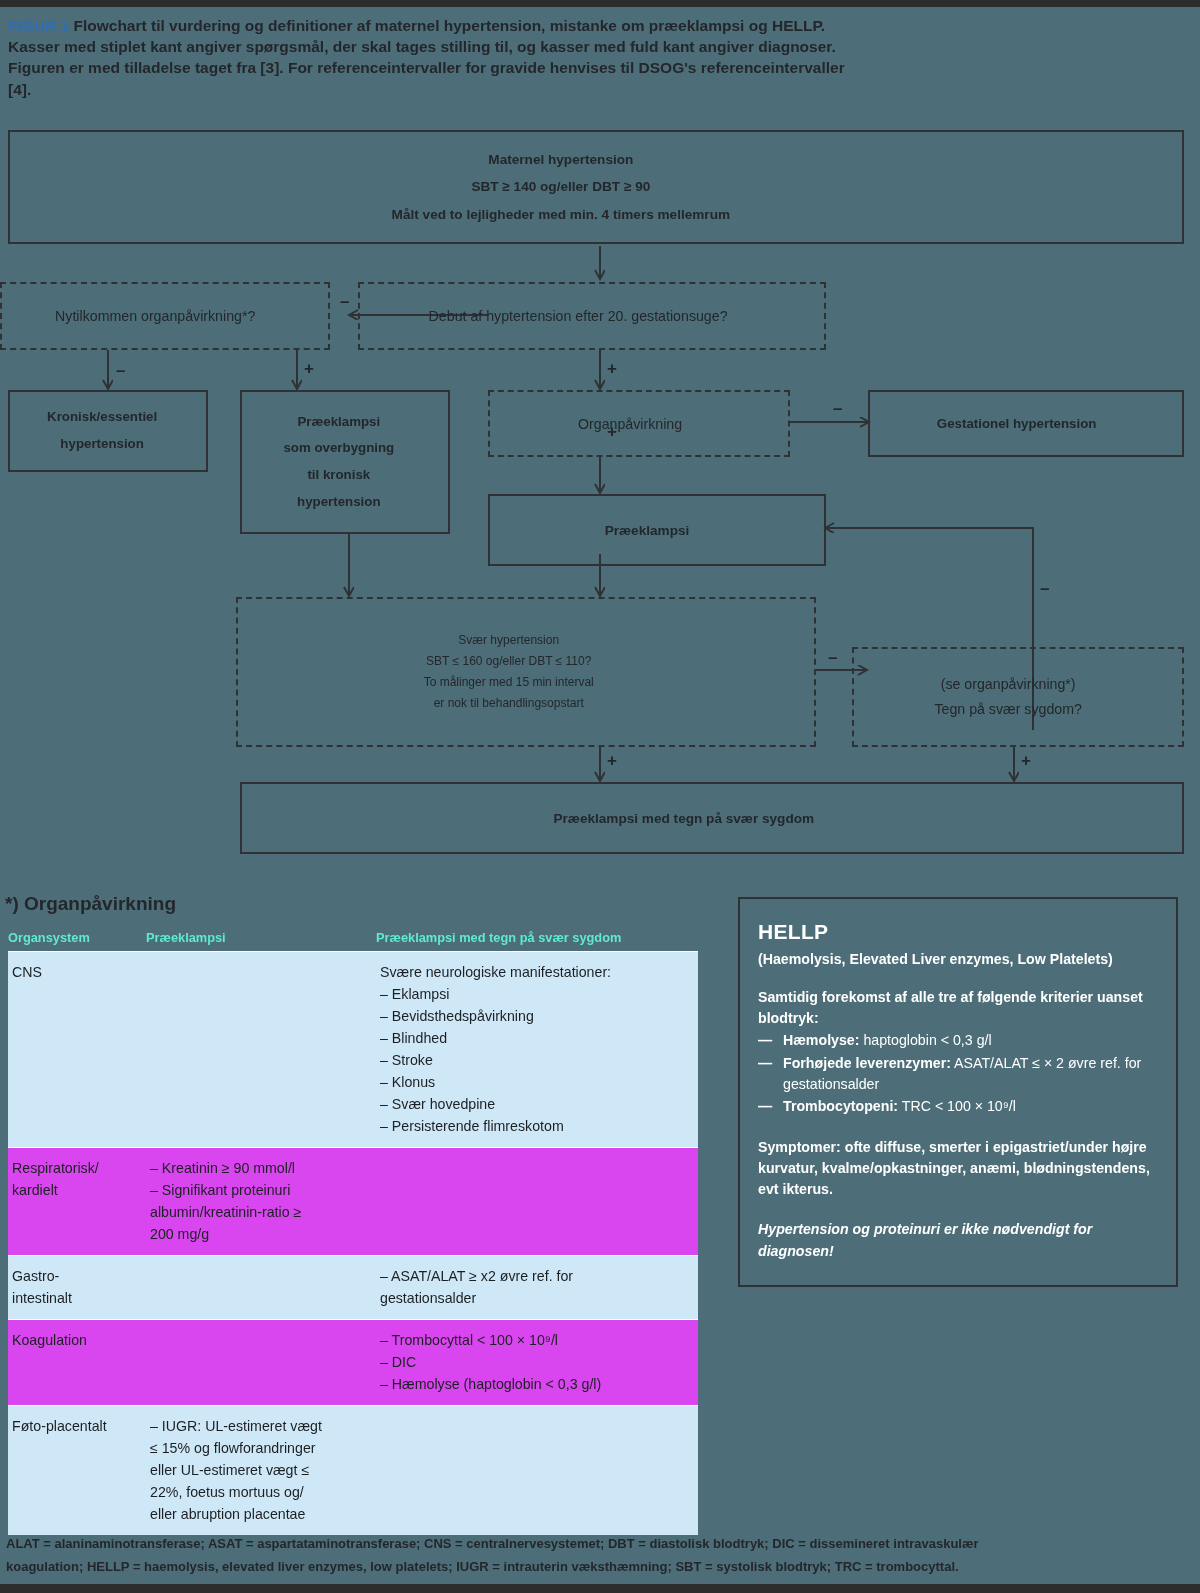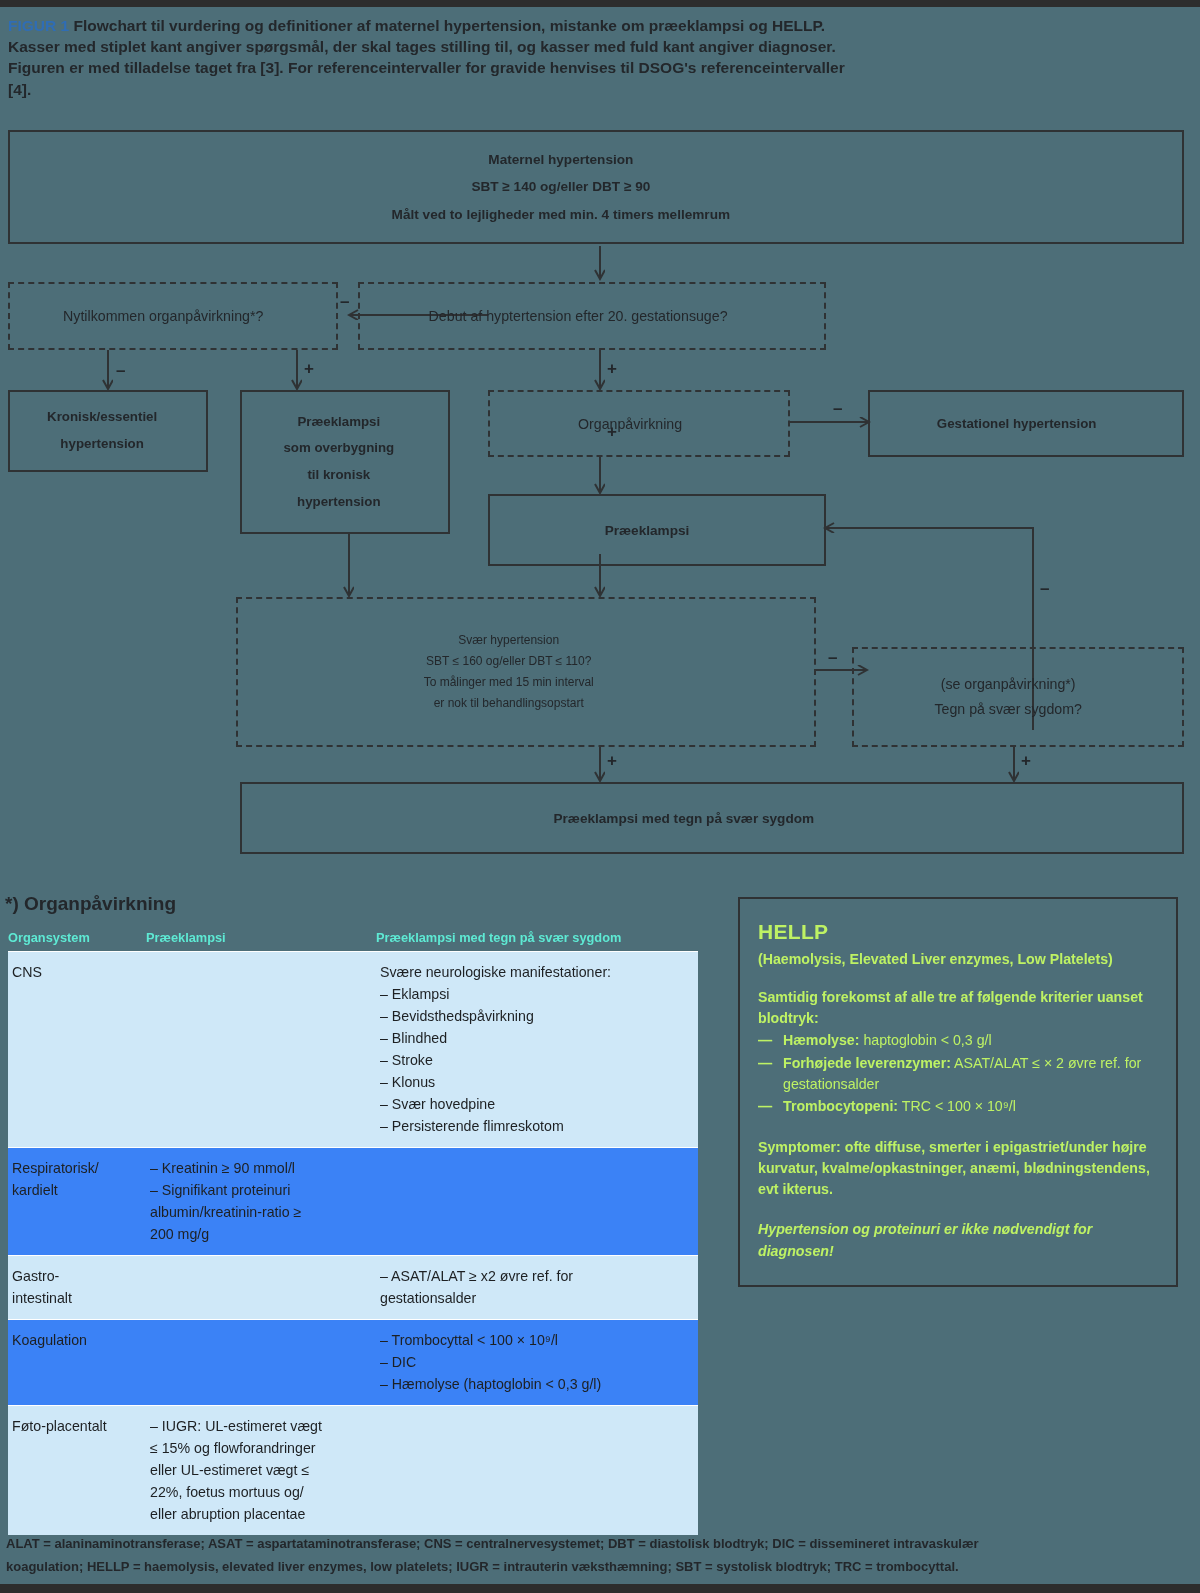--- a/index.html
+++ b/index.html
@@ -45,33 +45,33 @@
     position:absolute;left:5px;top:893px;font-size:19px;font-weight:bold;color:#23272b;
   }
   #tbl{position:absolute;left:8px;top:930px;width:690px;}
   .thead{display:flex;font-size:12.8px;font-weight:bold;color:#5eead4;padding-bottom:6px;}
   .th-a{width:138px;}
   .th-b{width:230px;}
   .th-c{flex:1;}
   .trow{display:flex;border-top:1.5px solid #ffffff;}
   .trow:first-of-type{border-top:none;}
   .tr-a{background:#cfe8f8;}
-  .tr-b{background:#3b82f6;}
+  .tr-b{background:#d946ef;}
   .cell{padding:9px 6px 10px 4px;font-size:14.2px;line-height:1.55;color:#1d2023;}
   .c-a{width:138px;box-sizing:border-box;}
   .c-b{width:230px;box-sizing:border-box;}
   .c-c{flex:1;box-sizing:border-box;}
   .cell div{white-space:pre-line;}
 
   
   #hellp{
     position:absolute;left:738px;top:897px;width:440px;height:390px;
     box-sizing:border-box;border:2.5px solid #2f3234;
     padding:17px 18px 14px 18px;
-    font-size:14.2px;line-height:1.5;font-weight:bold;color:#bef264;
+    font-size:14.2px;line-height:1.5;font-weight:bold;color:#ffffff;
   }
   #hellp .h-title{font-size:21px;font-weight:bold;letter-spacing:.3px;}
   #hellp .h-sub{font-weight:bold;margin-top:1px;}
   #hellp .h-lead{margin-top:17px;}
   #hellp ul{list-style:none;margin:0;padding:0;}
   #hellp li{display:flex;margin-top:1px;}
   #hellp li .dash{width:25px;flex:none;font-weight:bold;}
   #hellp li .txt{flex:1;}
   #hellp .lbl{font-weight:bold;}
   #hellp .nrm{font-weight:normal;}
@@ -133,21 +133,21 @@
   </svg>
 
   <div class="box solid b-bold l2" style="left:8px;top:0px;width:1176px;height:114px;font-size:13.6px;">
     <div class="inner">
       <div>Maternel hypertension</div>
       <div>SBT ≥ 140 og/eller DBT ≥ 90</div>
       <div>Målt ved to lejligheder med min. 4 timers mellemrum</div>
     </div>
   </div>
 
-  <div class="box dashed" style="left:8px;top:152px;width:330px;height:68px;font-size:14.2px;">
+  <div class="box dashed" style="left:0;top:152px;width:330px;height:68px;font-size:14.2px;">
     <div class="inner">Nytilkommen organpåvirkning*?</div>
   </div>
 
   <div class="box dashed" style="left:358px;top:152px;width:468px;height:68px;font-size:14.2px;">
     <div class="inner">Debut af hyptertension efter 20. gestationsuge?</div>
   </div>
 
   <div class="box solid b-bold l2" style="left:8px;top:260px;width:200px;height:82px;font-size:13.3px;">
     <div class="inner">
       <div>Kronisk/essentiel</div>

